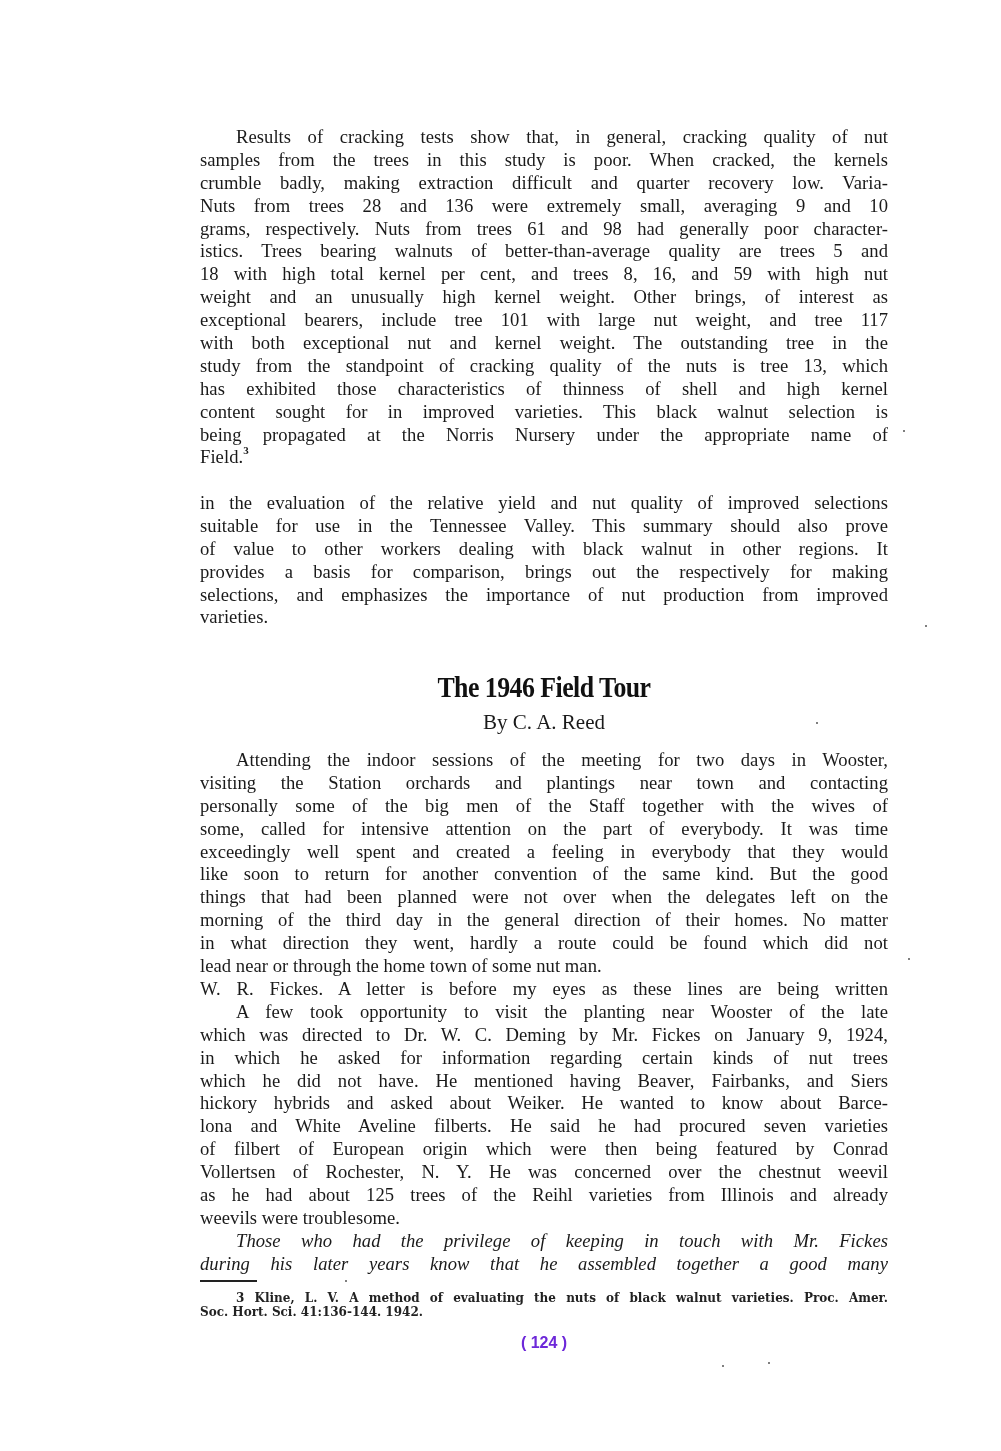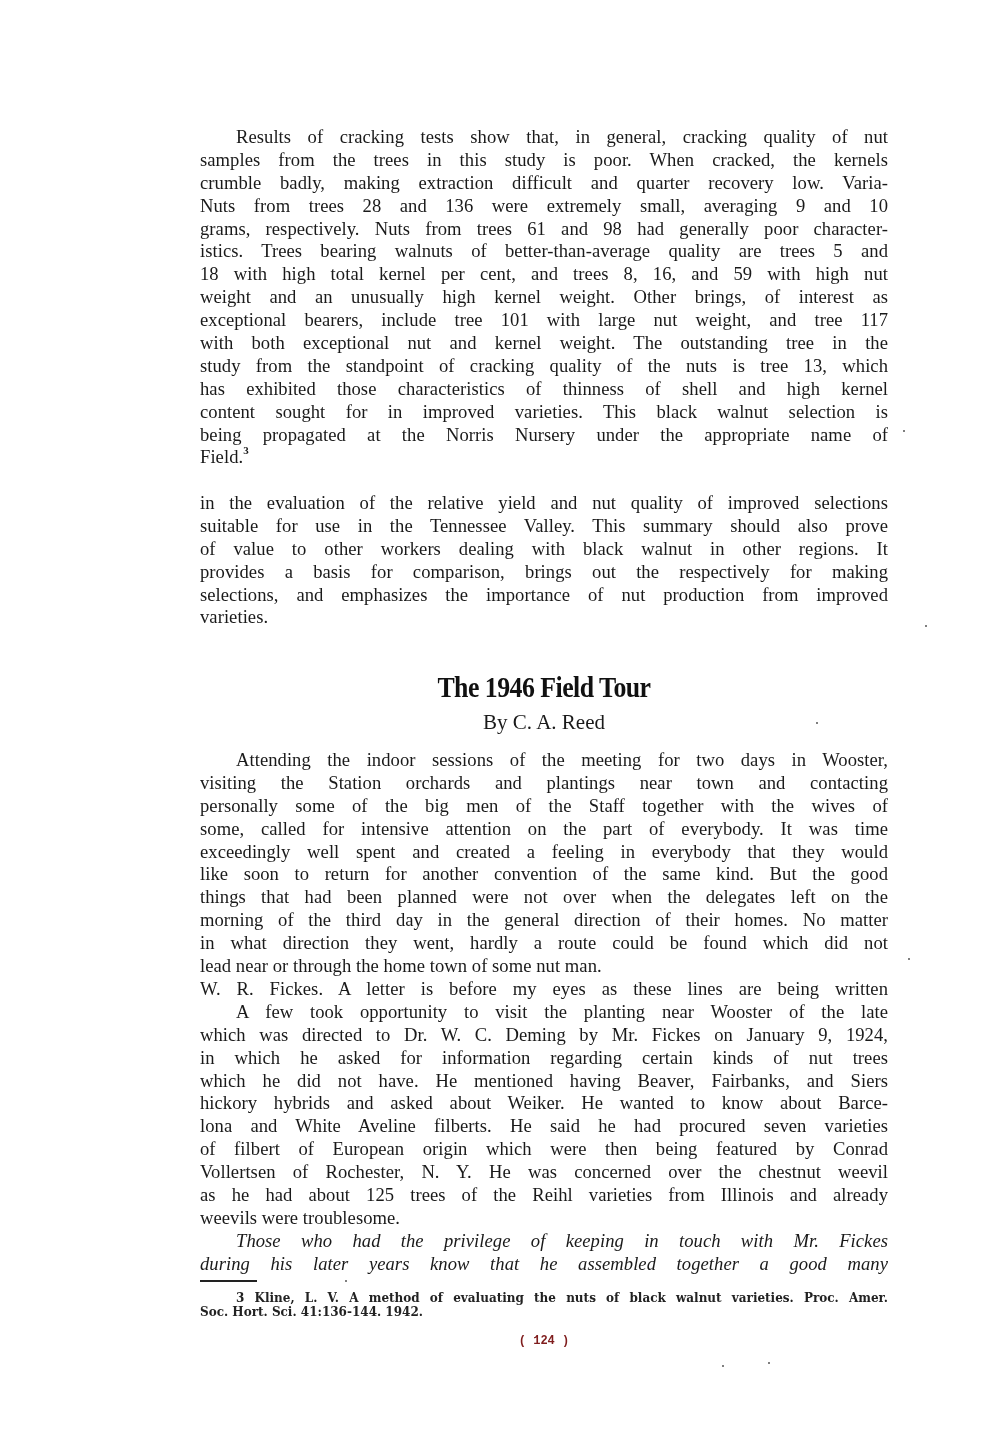--- a/index.html
+++ b/index.html
@@ -90,24 +90,24 @@
       text-align-last: justify;
     }
     .footnote .fline.first { padding-left: 36px; }
     .footnote .fline.last { text-align-last: left; }
     .page-number {
       position: absolute;
       left: 0;
       width: 688px;
       top: 1208px;
       text-align: center;
-      font-family: Liberation Mono, monospace;
-      font-weight: bold;
-      font-size: 12px;
-      color: #7f1d1d;
+      font-family: Liberation Sans, sans-serif;
+      font-weight: bold;
+      font-size: 16px;
+      color: #6d28d9;
     }
     sup.fnref {
       font-size: 11px;
       font-weight: bold;
       vertical-align: top;
       line-height: 1;
       position: relative;
       top: -1px;
     }
     .speck {

